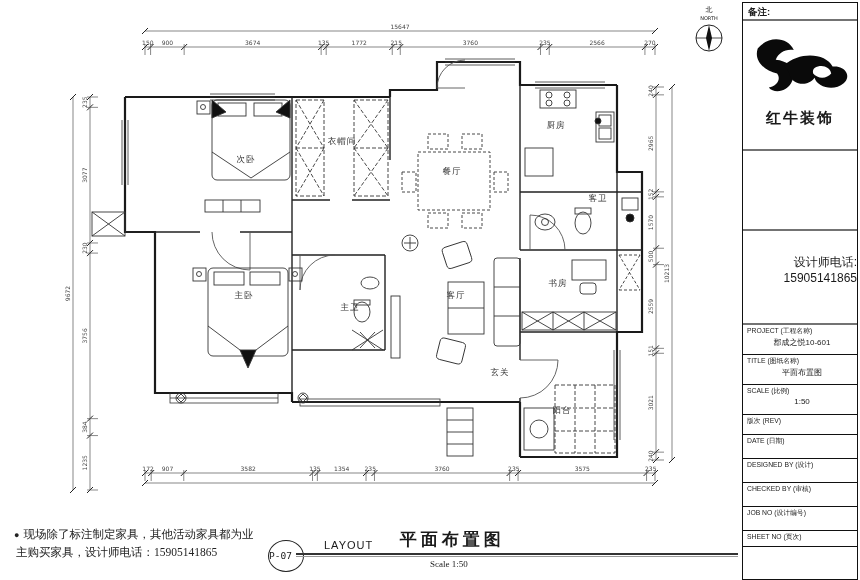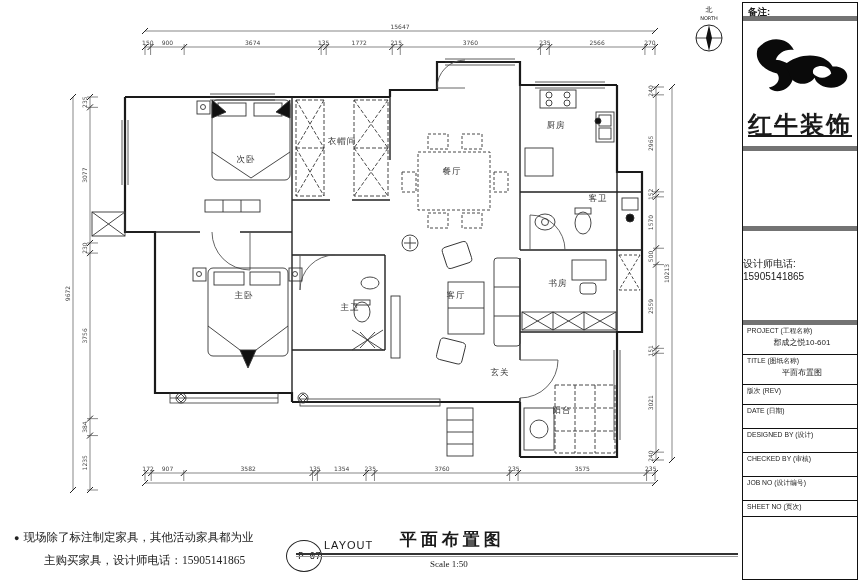--- a/index.html
+++ b/index.html
@@ -8,40 +8,40 @@
   
   #plan-wrap{position:absolute;left:0;top:0;width:740px;height:520px;}
   svg text{font-family:"DejaVu Sans",sans-serif;}
   .room-label{font-size:8.5px;fill:#333;letter-spacing:1px;}
   .dim-num{font-size:6px;fill:#444;}
   .compass-cn{font-size:7px;fill:#222;}
   .compass-en{font-size:5px;fill:#222;}
   
   .titleblock{position:absolute;left:742px;top:2px;width:114px;height:576px;
               border:1.5px solid #111;display:flex;flex-direction:column;overflow:hidden;background:#fff;}
-  .tb-box{border-bottom:5px solid #737373;box-sizing:border-box;position:relative;}
+  .tb-box{border-bottom:2px solid #737373;box-sizing:border-box;position:relative;}
   .tb-remarks{height:18px;font-size:9.5px;padding:3px 0 0 5px;font-weight:bold;}
   .tb-logo{height:130px;text-align:center;}
   .tb-logo svg{display:block;margin:6px auto 0 auto;}
-  .brand{font-size:24px;font-weight:bold;letter-spacing:2px;font-family:"Liberation Serif",serif;text-decoration:underline;}
+  .brand{font-size:15px;font-weight:bold;letter-spacing:2px;font-family:"Liberation Serif",serif;}
   .tb-empty{height:80px;}
   .tb-phone{height:94px;}
-  .tb-phone span{position:absolute;left:0;right:0;bottom:38px;text-align:left;font-size:10px;}
+  .tb-phone span{position:absolute;left:0;right:0;bottom:38px;text-align:right;font-size:12px;}
   #tb-fields{flex:1;display:flex;flex-direction:column;overflow:hidden;}
   .tb-field{border-bottom:1px solid #111;box-sizing:border-box;padding:1px 0 0 4px;overflow:hidden;}
   .tb-flabel{font-size:6.8px;display:block;}
   .tb-fvalue{font-size:8px;display:block;text-align:center;margin-top:1px;}
   
   .footer{position:absolute;left:0;top:520px;width:742px;height:60px;}
-  .note{position:absolute;left:14px;top:6px;width:250px;font-size:11.5px;line-height:22px;
+  .note{position:absolute;left:14px;top:6px;width:250px;font-size:11.5px;line-height:17px;
         font-family:"Liberation Serif",serif;color:#222;}
   .note .bullet{font-size:9px;margin-right:4px;}
-  .note .l2{margin-left:30px;}
-  .pageref{position:absolute;left:286px;top:20px;width:34px;height:30px;border:1.5px solid #222;
-           border-radius:50%;text-align:right;line-height:30px;font-size:9.5px;
+  .note .l2{margin-left:2px;}
+  .pageref{position:absolute;left:268px;top:20px;width:34px;height:30px;border:1.5px solid #222;
+           border-radius:50%;text-align:left;line-height:30px;font-size:9.5px;
            font-family:"DejaVu Sans Mono",monospace;}
   .layout-title{position:absolute;left:296px;top:8px;width:440px;}
   .layout-en{font-size:11px;letter-spacing:1px;display:inline-block;margin-left:28px;vertical-align:bottom;}
   .layout-cn{font-size:17px;letter-spacing:4px;display:inline-block;margin-left:22px;font-weight:bold;}
   .layout-rule{position:absolute;left:296px;top:33px;width:442px;border-top:2px solid #333;}
   .layout-rule2{position:absolute;left:296px;top:36px;width:442px;border-top:0.5px solid #999;}
   .scale-text{position:absolute;left:430px;top:39px;width:120px;font-size:9px;
               font-family:Liberation Serif, serif;}
 </style>
 </head>
@@ -395,20 +395,24 @@
     </div>
     <div id="tb-fields">
         <div class="tb-field" style="height: 30px;">
           <span class="tb-flabel">PROJECT (工程名称)</span>
           <span class="tb-fvalue">郡成之悦10-601</span>
         </div>
         <div class="tb-field" style="height: 30px;">
           <span class="tb-flabel">TITLE (图纸名称)</span>
           <span class="tb-fvalue">平面布置图</span>
         </div>
+        <div class="tb-field" style="height: 30px;">
+          <span class="tb-flabel">SCALE (比例)</span>
+          <span class="tb-fvalue">1:50</span>
+        </div>
         <div class="tb-field" style="height: 20px;">
           <span class="tb-flabel">版次 (REV)</span>
         </div>
         <div class="tb-field" style="height: 24px;">
           <span class="tb-flabel">DATE  (日期)</span>
         </div>
         <div class="tb-field" style="height: 24px;">
           <span class="tb-flabel">DESIGNED BY (设计)</span>
         </div>
         <div class="tb-field" style="height: 24px;">

